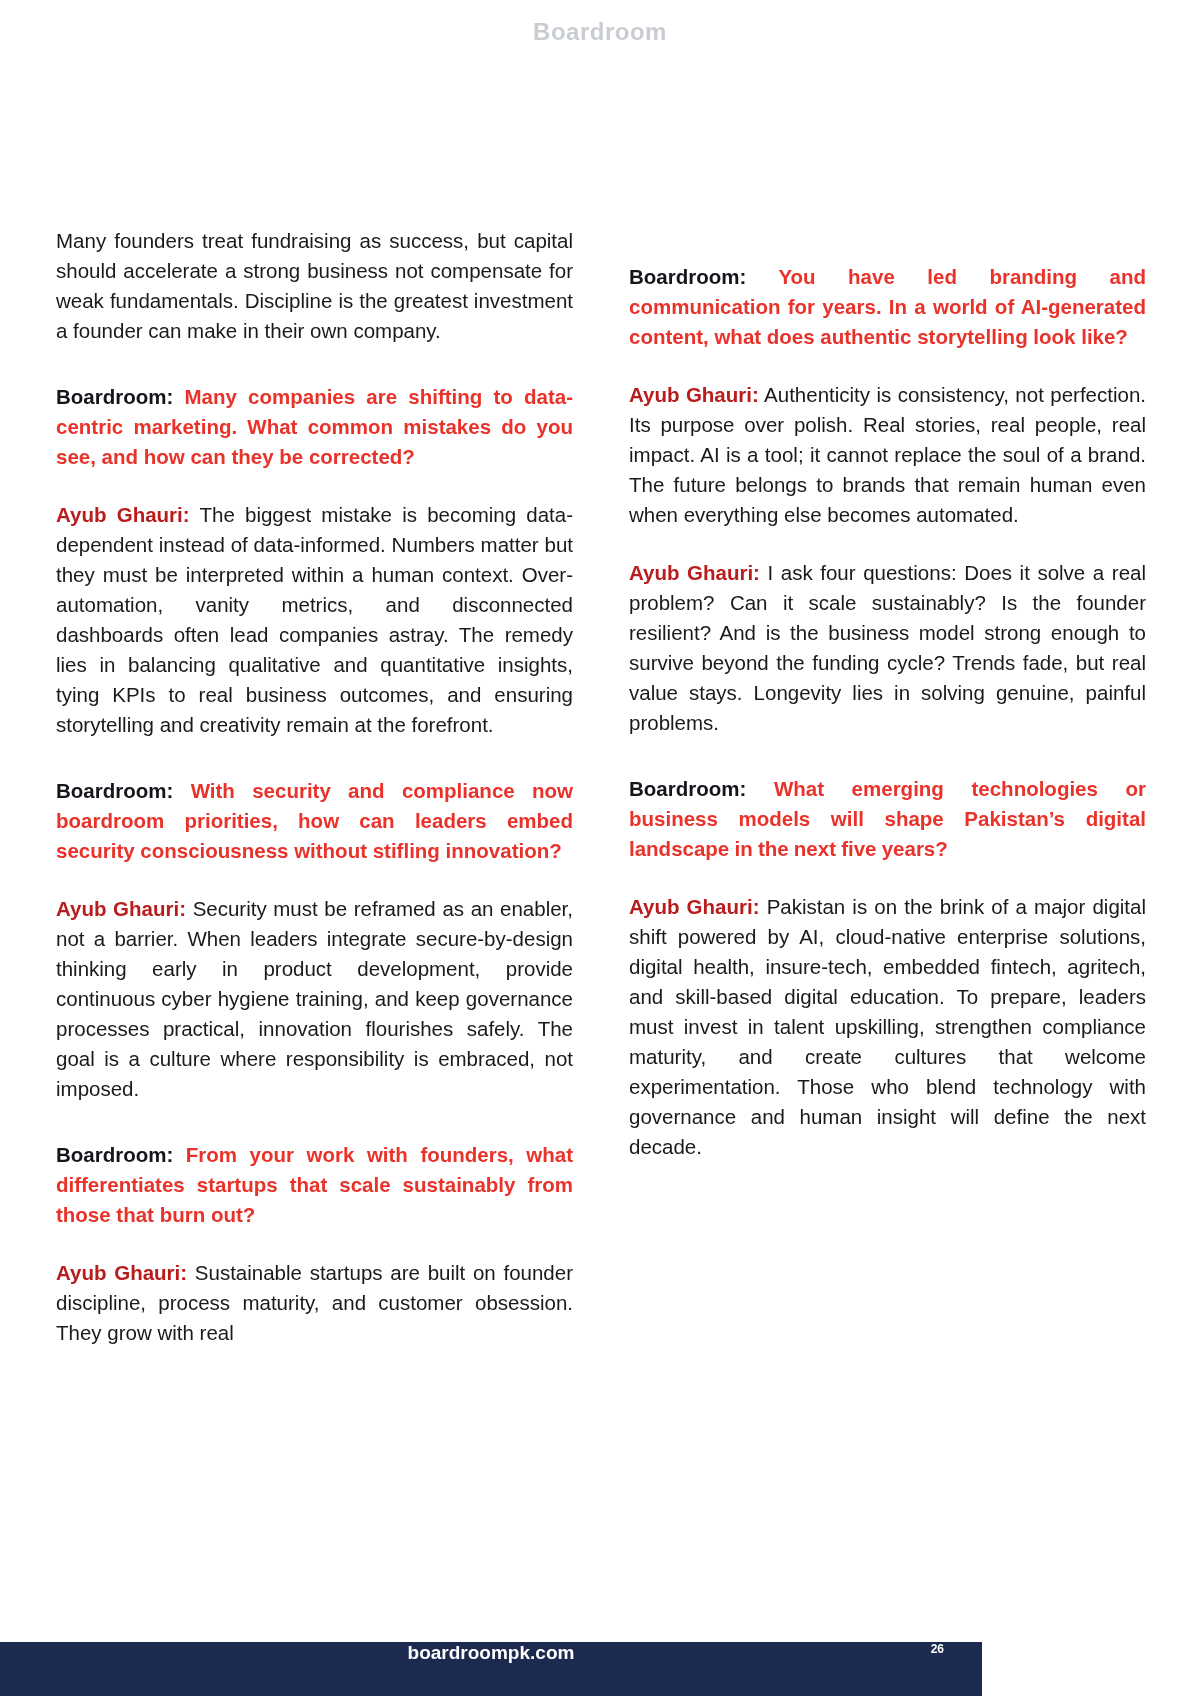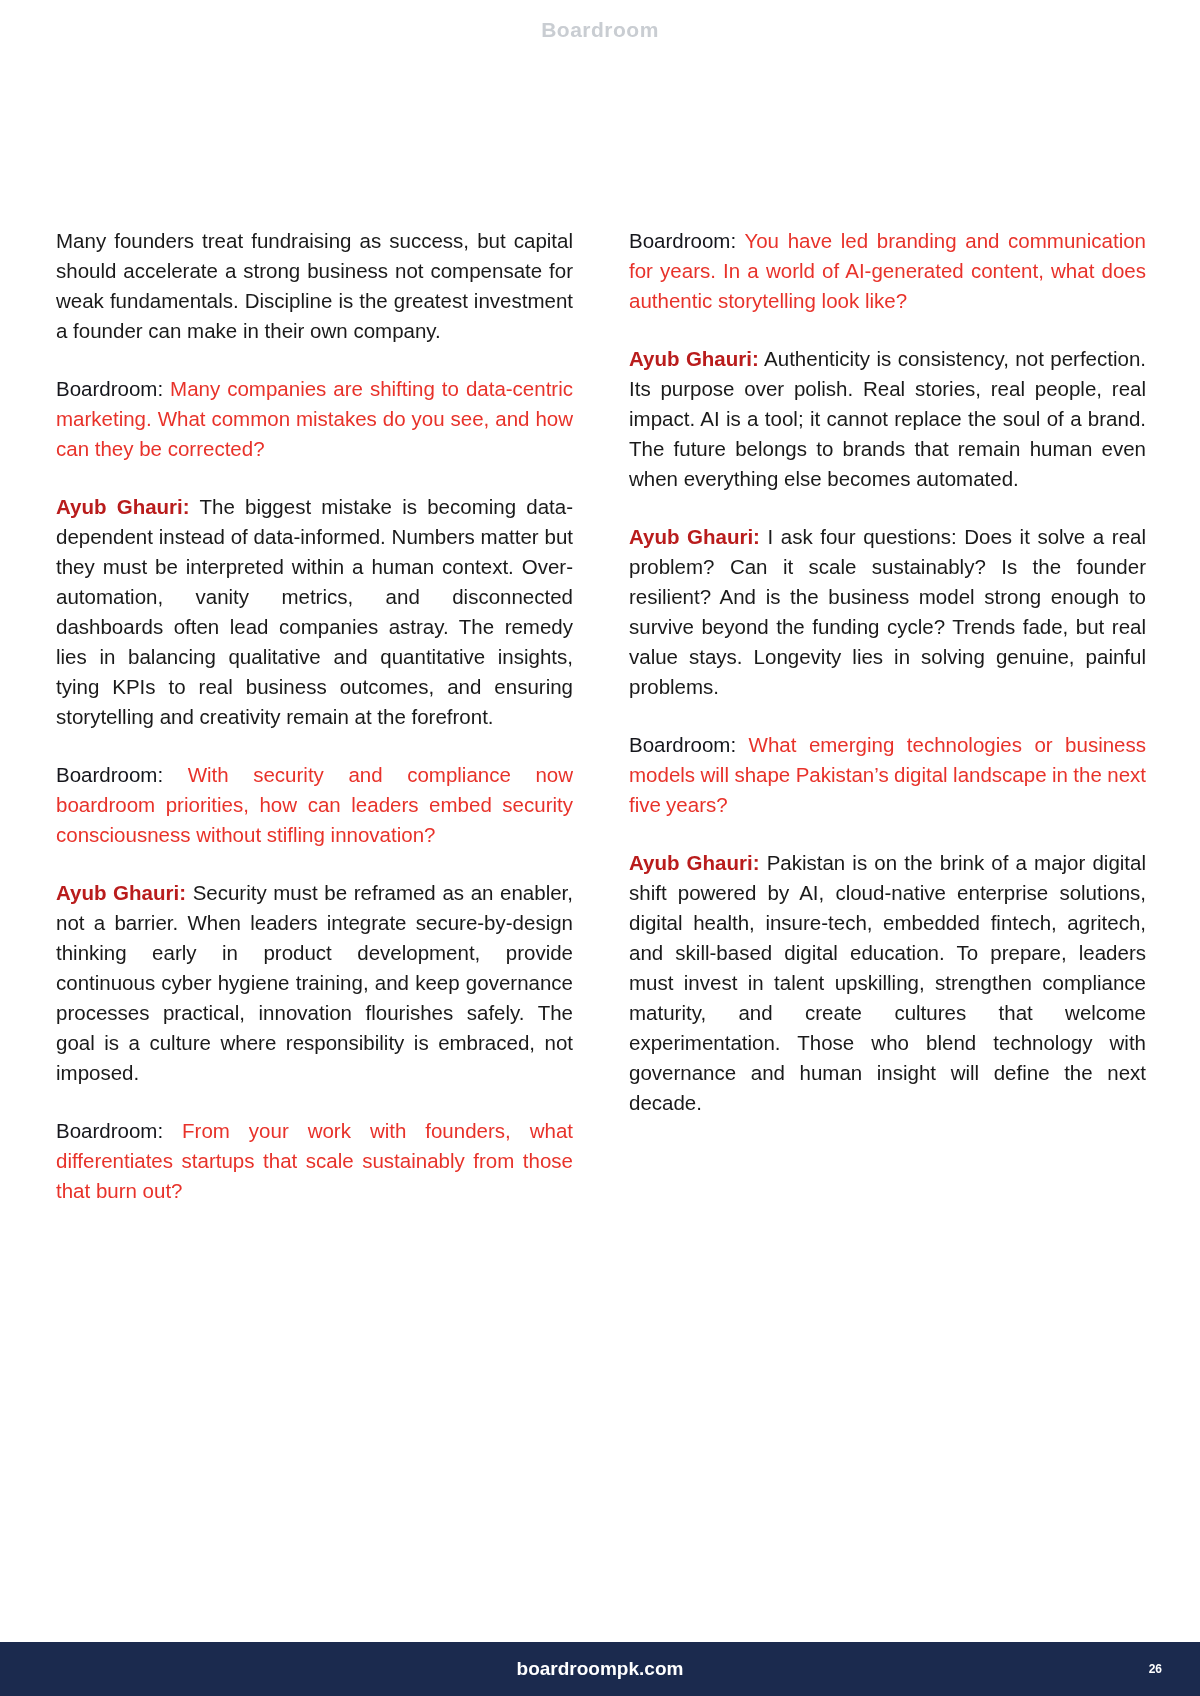--- a/index.html
+++ b/index.html
@@ -17,21 +17,21 @@
     height: 1696px;
     position: relative;
     background: #ffffff;
   }
   .masthead {
     position: absolute;
     top: 18px;
     left: 0;
     width: 1200px;
     text-align: center;
-    font-size: 21px;
+    font-size: 24px;
     font-weight: bold;
     letter-spacing: 0.5px;
     color: #c9cdd2;
   }
   .content {
     position: absolute;
     top: 226px;
     left: 56px;
     width: 1090px;
     display: flex;
@@ -43,41 +43,42 @@
   p {
     margin: 0 0 28px 0;
     font-size: 20.5px;
     line-height: 30px;
     color: #1a1a1a;
     text-align: justify;
     text-justify: inter-word;
   }
   p:last-child { margin-bottom: 12px; }
   .q {
-    font-weight: normal;
+    font-weight: bold;
     color: #e8322a;
+    margin-top: 36px;
   }
   .q .lbl {
     color: #15161c;
   }
   .a .lbl {
     color: #b91c1c;
     font-weight: bold;
   }
   .tight { word-spacing: -0.5px; }
   .footer {
     position: absolute;
     left: 0;
     bottom: 0;
-    width: 1200px;
+    width: 982px;
     height: 54px;
     background: #1b2a4e;
     color: #ffffff;
     display: flex;
-    align-items: center;
+    align-items: flex-start;
     justify-content: center;
     font-size: 19px;
     font-weight: bold;
   }
   .footer .pageno {
     position: absolute;
     right: 38px;
     font-size: 12px;
     font-weight: bold;
   }
@@ -106,20 +107,21 @@
       <p class="q"><span class="lbl">Boardroom:</span> <span>Many companies are shifting to data-centric marketing. What common mistakes do you see, and how can they be corrected?</span></p>
 
       <p class="a"><span class="lbl">Ayub Ghauri:</span> <span>The biggest mistake is becoming data-dependent instead of data-informed. Numbers matter but they must be interpreted within a human context. Over-automation, vanity metrics, and disconnected dashboards often lead companies astray. The remedy lies in balancing qualitative and quantitative insights, tying KPIs to real business outcomes, and ensuring storytelling and creativity remain at the forefront.</span></p>
 
       <p class="q"><span class="lbl">Boardroom:</span> <span>With security and compliance now boardroom priorities, how can leaders embed security consciousness without stifling innovation?</span></p>
 
       <p class="a"><span class="lbl">Ayub Ghauri:</span> <span>Security must be reframed as an enabler, not a barrier. When leaders integrate secure-by-design thinking early in product development, provide continuous cyber hygiene training, and keep governance processes practical, innovation flourishes safely. The goal is a culture where responsibility is embraced, not imposed.</span></p>
 
       <p class="q"><span class="lbl">Boardroom:</span> <span>From your work with founders, what differentiates startups that scale sustainably from those that burn out?</span></p>
 
+      <p class="a"><span class="lbl">Ayub Ghauri:</span> <span>Sustainable startups are built on founder discipline, process maturity, and customer obsession. They grow with real</span></p>
 
     </div>
 
     <div class="col">
 
 
       <p class="q"><span class="lbl">Boardroom:</span> <span>You have led branding and communication for years. In a world of AI-generated content, what does authentic storytelling look like?</span></p>
 
       <p class="a"><span class="lbl">Ayub Ghauri:</span> <span>Authenticity is consistency, not perfection. Its purpose over polish. Real stories, real people, real impact. AI is a tool; it cannot replace the soul of a brand. The future belongs to brands that remain human even when everything else becomes automated.</span></p>
 

